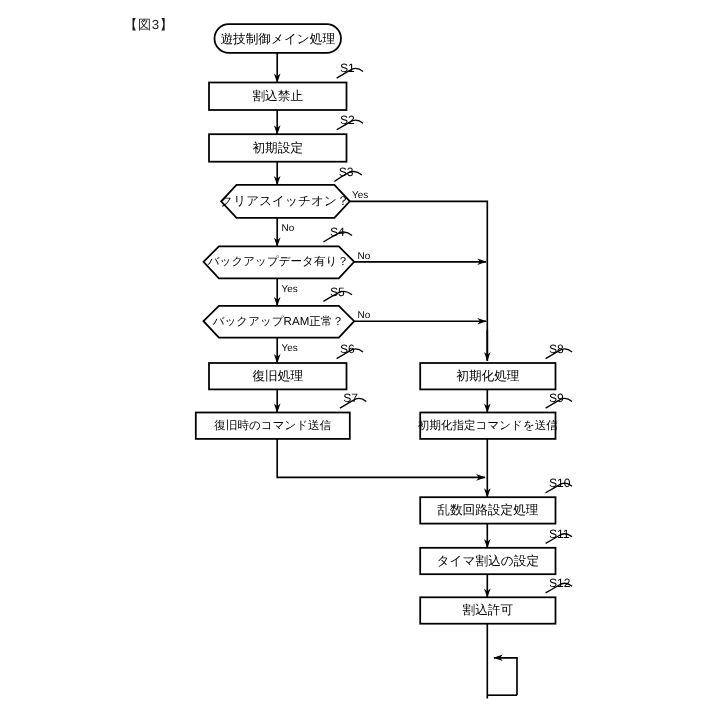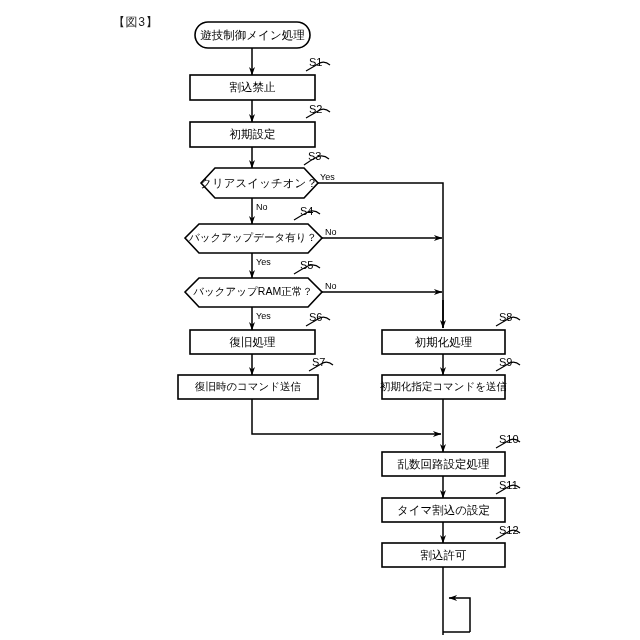--- a/index.html
+++ b/index.html
@@ -19,21 +19,20 @@
     overflow: hidden;
   }
   #fig-label {
     position: absolute;
     left: 113px;
     top: 14px;
     font-size: 12px;
     color: #1a1a1a;
     letter-spacing: 0.5px;
     white-space: nowrap;
-    font-family: Liberation Mono, monospace;
   }
   svg#flow {
     position: absolute;
     left: 0;
     top: 0;
     width: 640px;
     height: 640px;
   }
   .shape {
     fill: #ffffff;

